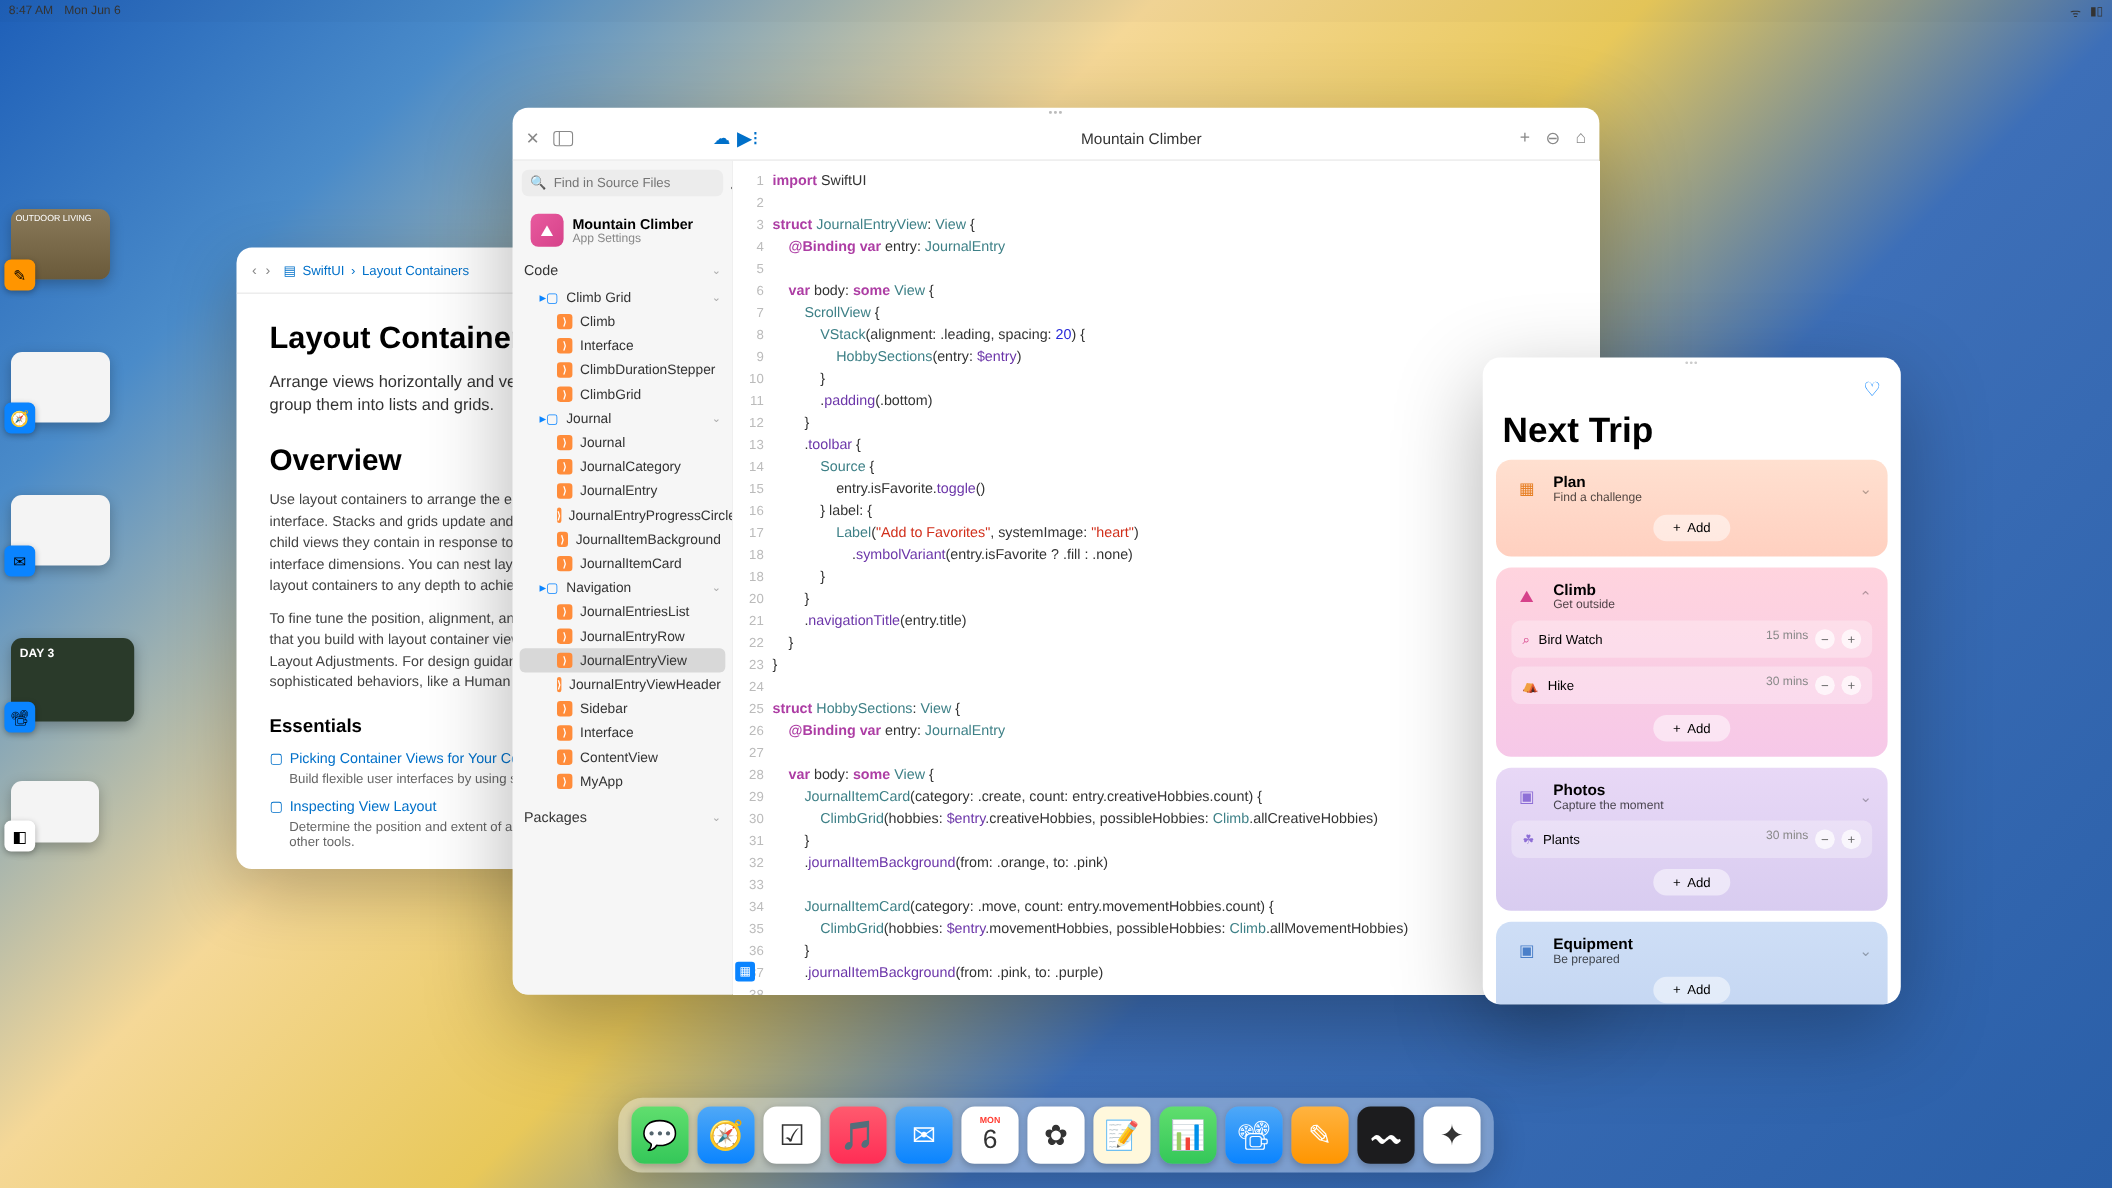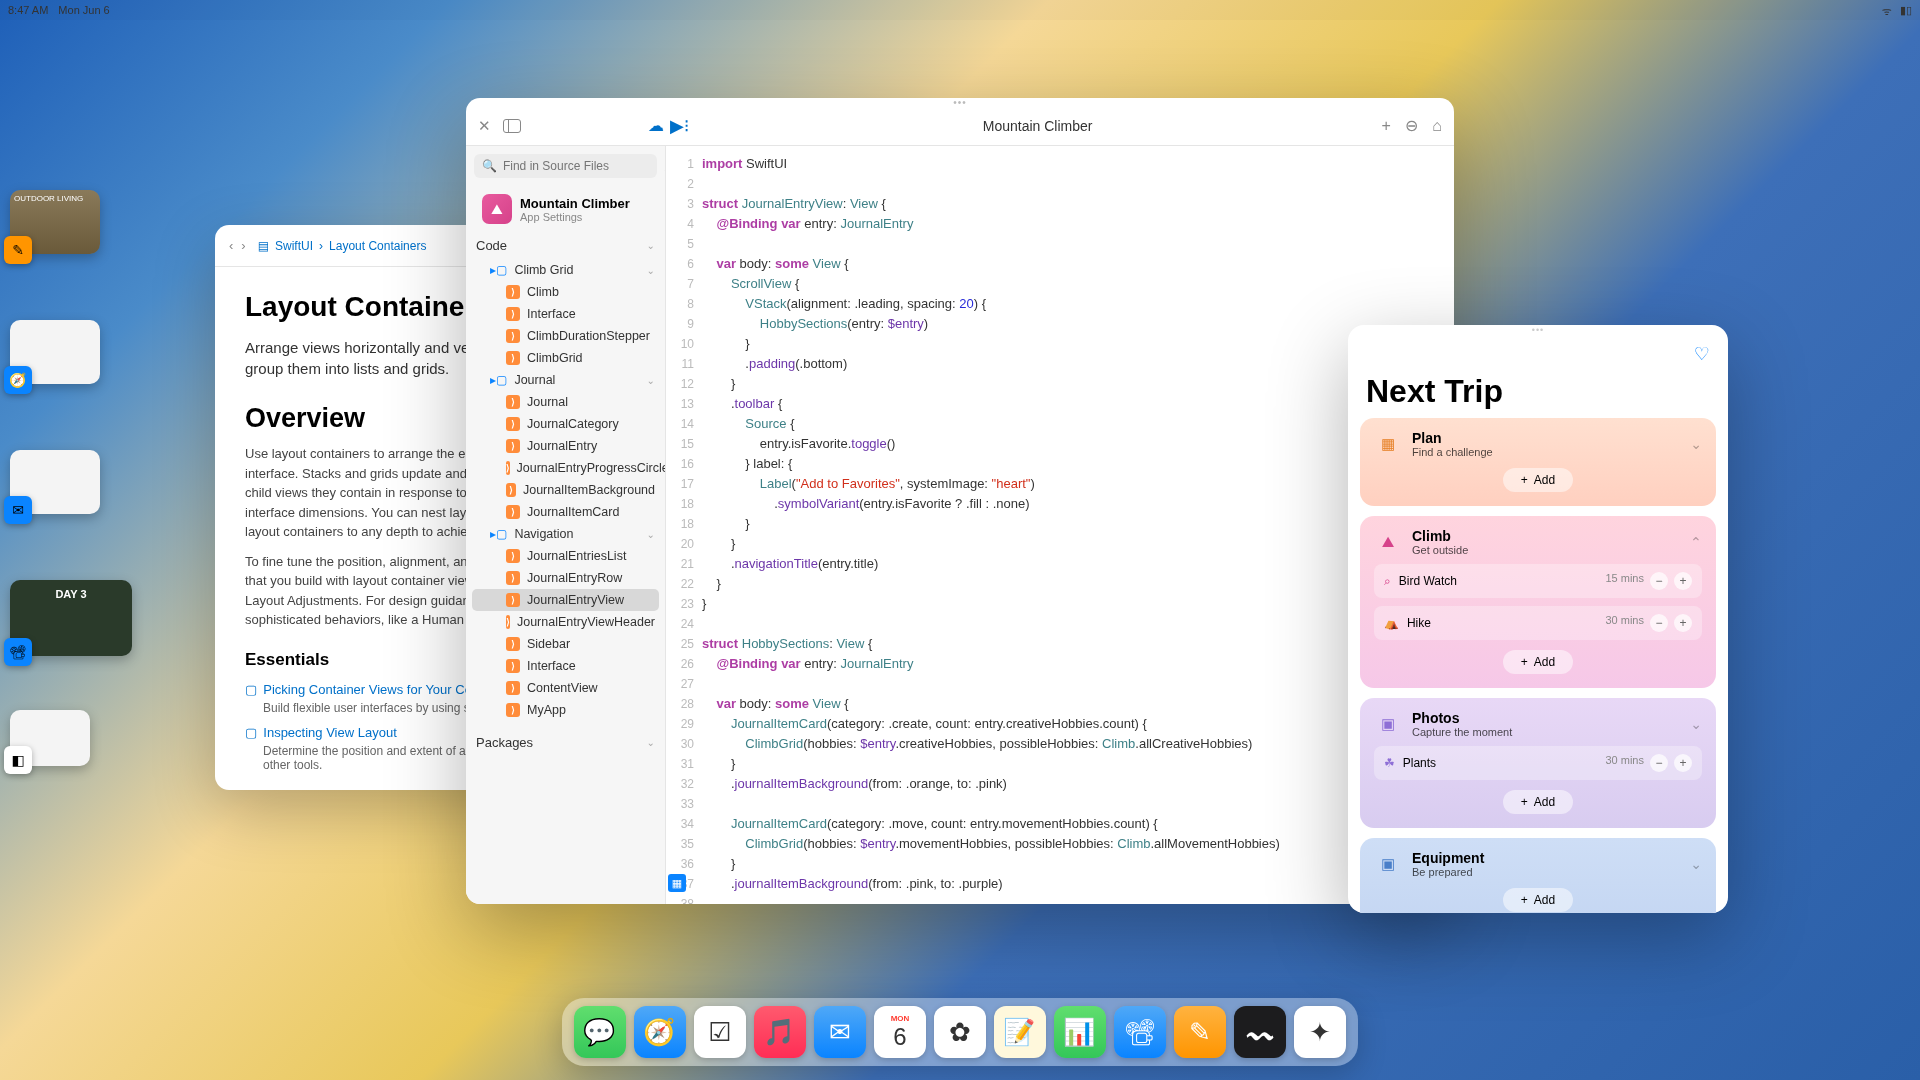--- a/index.html
+++ b/index.html
@@ -304,21 +304,21 @@
   <div class="stack-thumb">
     <div class="stack-icon" style="background:#0a84ff;">🧭</div>
   </div>
 </div>
 <div class="stage-stack" style="top:450px;">
   <div class="stack-thumb">
     <div class="stack-icon" style="background:#0a84ff;">✉</div>
   </div>
 </div>
 <div class="stage-stack" style="top:580px;">
-  <div class="stack-thumb" style="width:122px;height:76px;background:#2a3a2a;text-align:center;">
+  <div class="stack-thumb" style="width:112px;height:76px;background:#2a3a2a;">
     <span style="font-size:11px;color:#fff;padding:8px;display:block;font-weight:bold;">DAY 3</span>
     <div class="stack-icon" style="background:#0a84ff;">📽</div>
   </div>
 </div>
 <div class="stage-stack" style="top:710px;">
   <div class="stack-thumb" style="width:80px;height:56px;">
     <div class="stack-icon" style="background:#fff;bottom:-8px;">◧</div>
   </div>
 </div>
 

